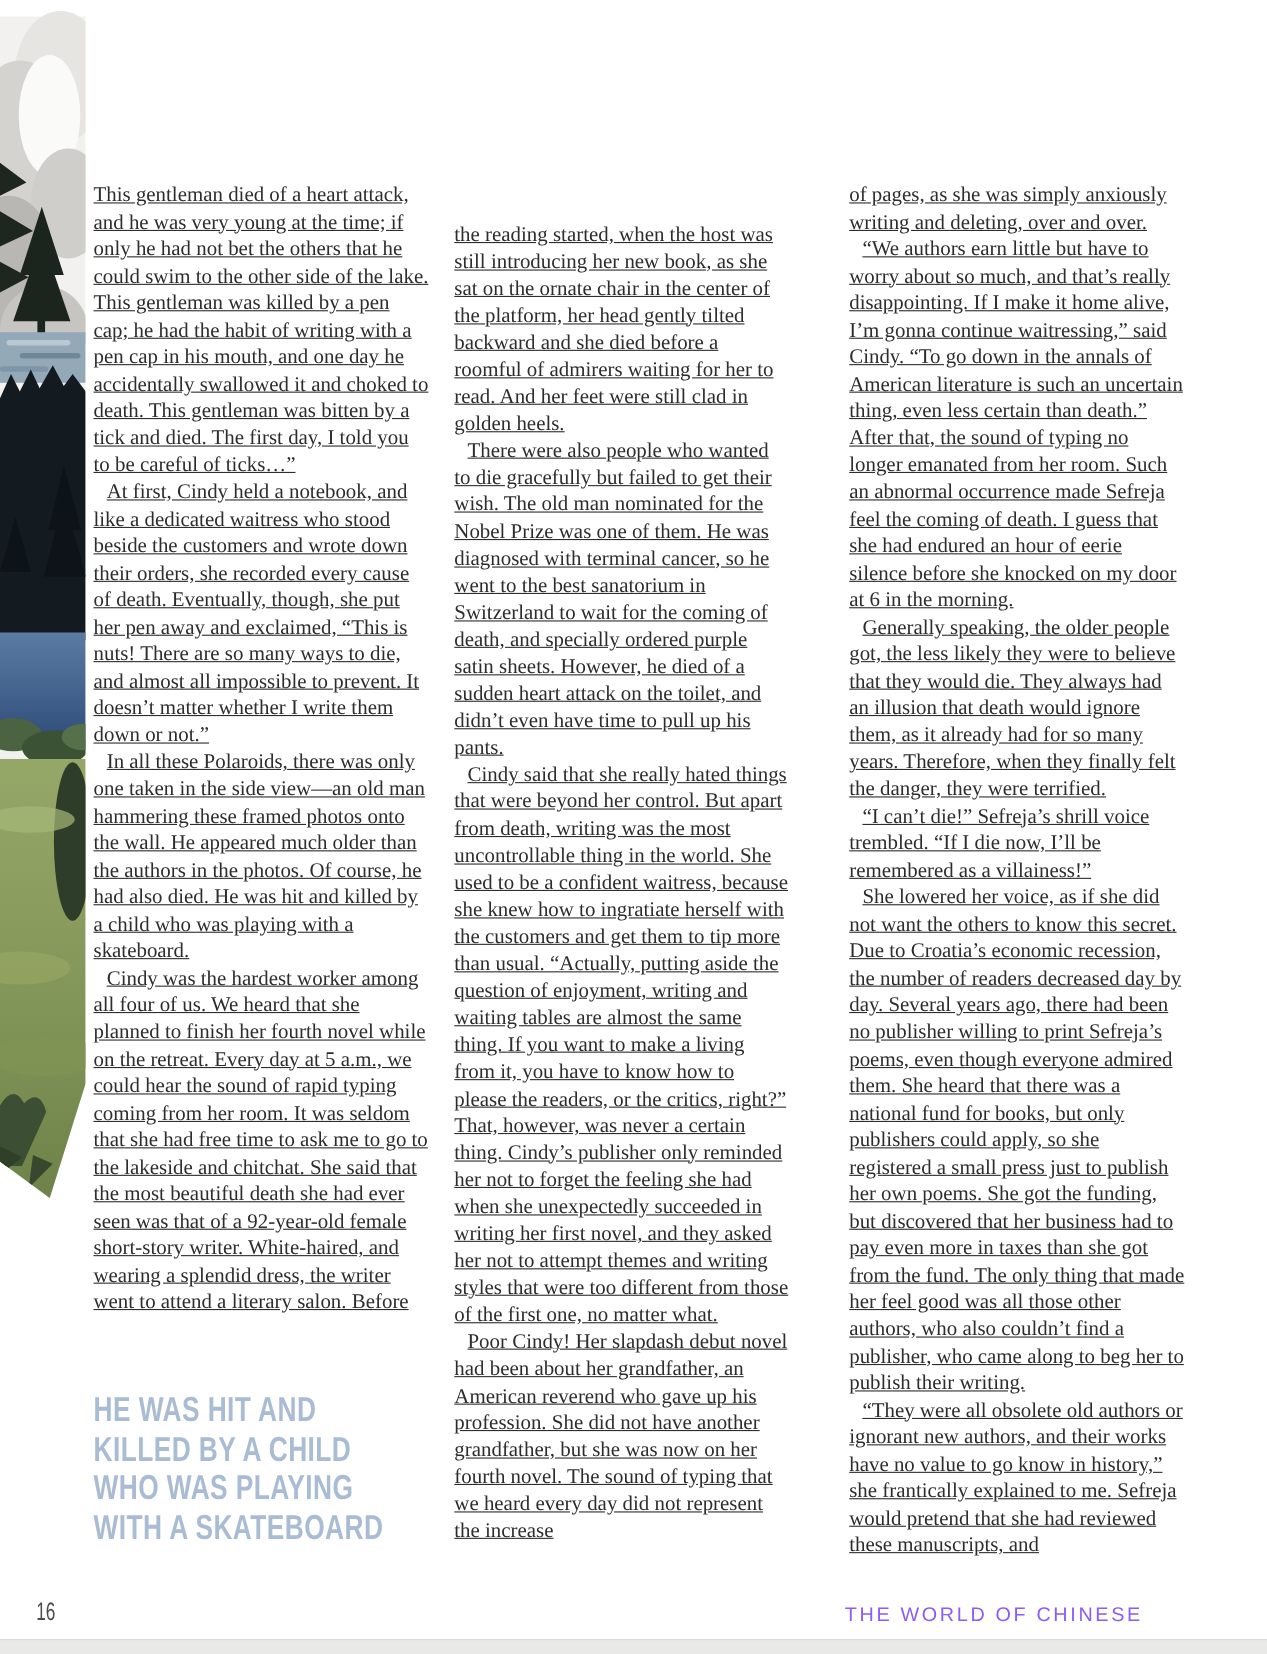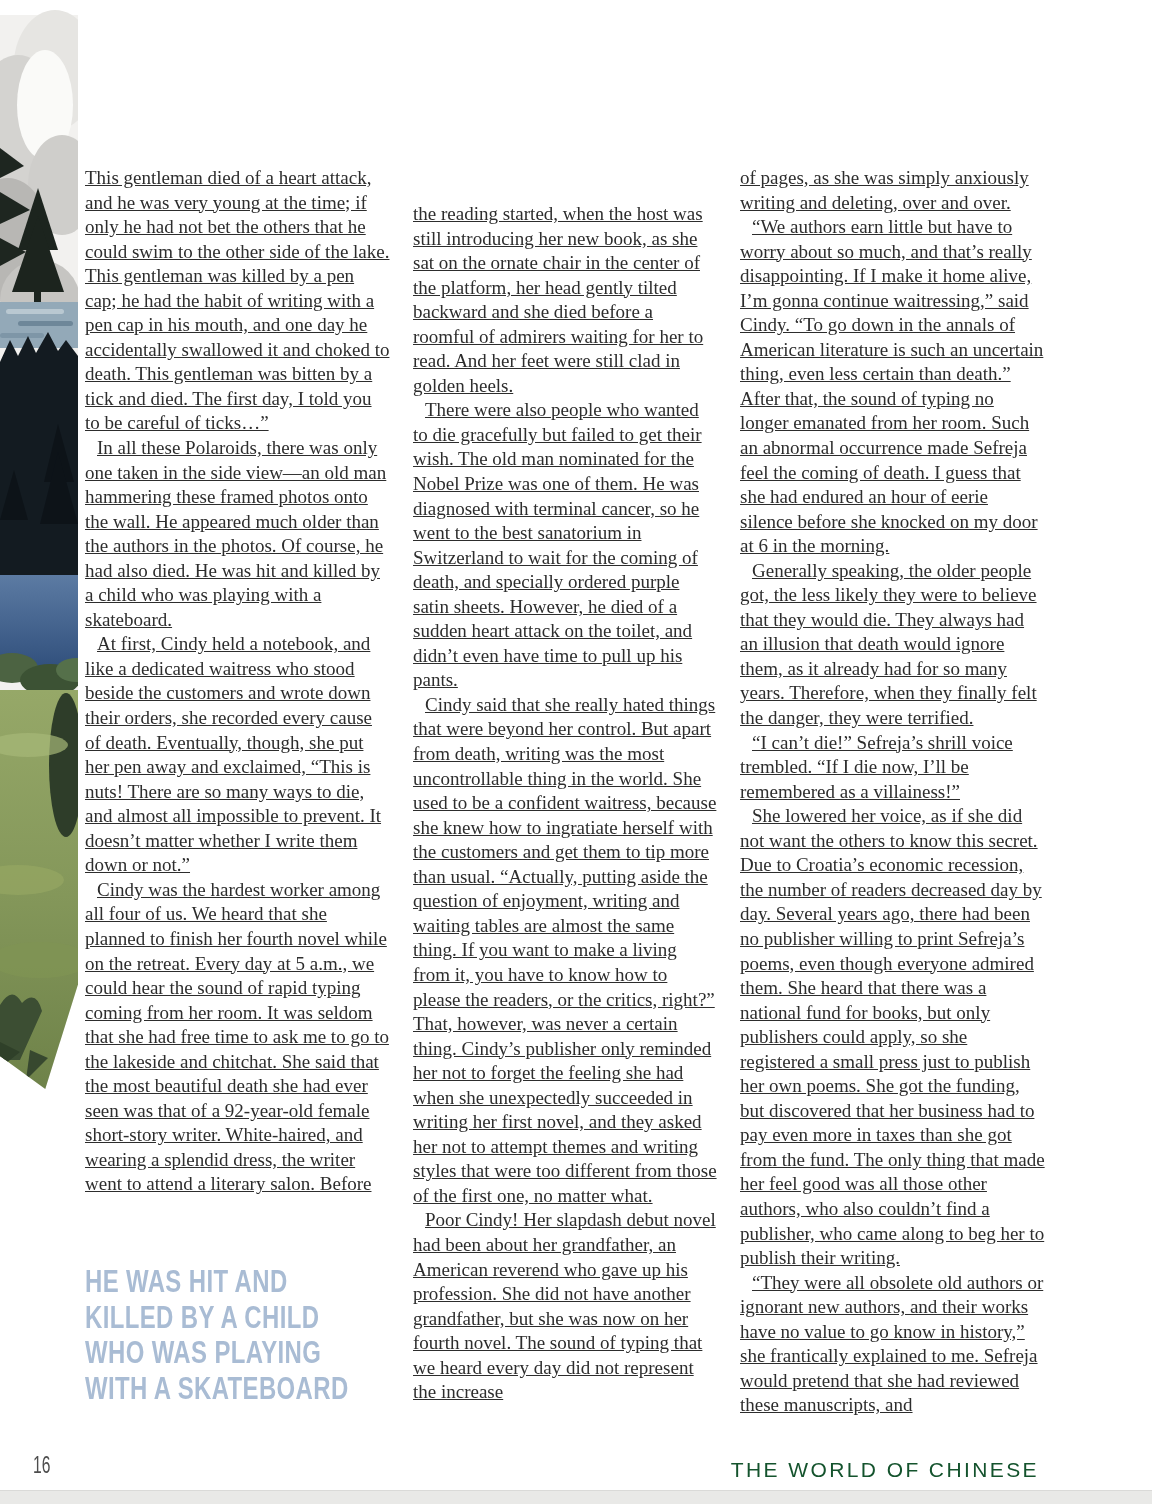--- a/index.html
+++ b/index.html
@@ -10,37 +10,37 @@
   .col{
     position:absolute;top:166px;width:305px;
     font-size:19px;line-height:24.55px;color:#2d2d2d;
     text-align:left;
     text-decoration:underline;
   }
   .col p{margin:0;text-indent:12px;}
   .col p.first{text-indent:0;}
   #col1{left:85px;}
   #col2{left:413px;margin-top:36px;}
-  #col3{left:740px;}
+  #col3{left:772px;}
   .pullquote{
     position:absolute;left:85px;top:1264px;
     font-family:"Liberation Sans", sans-serif;font-weight:bold;
     font-size:31.5px;line-height:35.6px;letter-spacing:.5px;
     transform:scaleX(0.76);transform-origin:0 0;white-space:nowrap;
   }
   .pullquote span{display:block;}
   .pagenum{
     position:absolute;left:33px;top:1452px;
     font-family:"Liberation Sans", sans-serif;font-size:23px;font-weight:400;
     color:#4d4d4d;transform:scaleX(0.68);transform-origin:0 0;
   }
   .magname{
     position:absolute;right:113px;top:1458px;
-    font-family:"Liberation Sans", sans-serif;font-size:21px;
-    letter-spacing:2.4px;color:#14532d;text-align:center;
+    font-family:"Liberation Sans", sans-serif;font-size:18px;
+    letter-spacing:2.4px;color:#8b5cf6;text-align:center;
   }
   .bottom-bar{
     position:absolute;left:0;bottom:0;width:100%;height:13px;
     background:#e9e9e7;border-top:1px solid #dadad8;
   }
   .artwork{
     position:absolute;left:0;top:0;width:78px;height:1100px;
     clip-path:polygon(0 0,100% 0,100% 89.5%,58% 99%,0 96%);
   }
   .artwork svg{display:block;width:78px;height:1100px;}
@@ -92,22 +92,22 @@
     <ellipse cx="18" cy="880" rx="46" ry="15" fill="#93a562" opacity="0.8"></ellipse>
     <ellipse cx="40" cy="960" rx="50" ry="18" fill="#7f9454" opacity="0.8"></ellipse>
     <path d="M0,1005 q12,-20 22,-2 q14,-14 20,8 L20,1060 L0,1060 Z" fill="#3c4e33"></path>
     <path d="M0,1042 l20,10 -20,16 Z" fill="#2f4029"></path>
     <path d="M30,1050 l18,8 -22,22 Z" fill="#37482f"></path>
   </svg>
 </div>
 
 <div class="col" id="col1">
   <p class="first">This gentleman died of a heart attack, and he was very young at the time; if only he had not bet the others that he could swim to the other side of the lake. This gentleman was killed by a pen cap; he had the habit of writing with a pen cap in his mouth, and one day he accidentally swallowed it and choked to death. This gentleman was bitten by a tick and died. The first day, I told you to be careful of ticks…”</p>
+  <p>At first, Cindy held a notebook, and like a dedicated waitress who stood beside the customers and wrote down their orders, she recorded every cause of death. Eventually, though, she put her pen away and exclaimed, “This is nuts! There are so many ways to die, and almost all impossible to prevent. It doesn’t matter whether I write them down or not.”</p>
   <p>In all these Polaroids, there was only one taken in the side view—an old man hammering these framed photos onto the wall. He appeared much older than the authors in the photos. Of course, he had also died. He was hit and killed by a child who was playing with a skateboard.</p>
-  <p>At first, Cindy held a notebook, and like a dedicated waitress who stood beside the customers and wrote down their orders, she recorded every cause of death. Eventually, though, she put her pen away and exclaimed, “This is nuts! There are so many ways to die, and almost all impossible to prevent. It doesn’t matter whether I write them down or not.”</p>
   <p>Cindy was the hardest worker among all four of us. We heard that she planned to finish her fourth novel while on the retreat. Every day at 5 a.m., we could hear the sound of rapid typing coming from her room. It was seldom that she had free time to ask me to go to the lakeside and chitchat. She said that the most beautiful death she had ever seen was that of a 92-year-old female short-story writer. White-haired, and wearing a splendid dress, the writer went to attend a literary salon. Before</p>
 </div>
 
 <div class="col" id="col2">
   <p class="first">the reading started, when the host was still introducing her new book, as she sat on the ornate chair in the center of the platform, her head gently tilted backward and she died before a roomful of admirers waiting for her to read. And her feet were still clad in golden heels.</p>
   <p>There were also people who wanted to die gracefully but failed to get their wish. The old man nominated for the Nobel Prize was one of them. He was diagnosed with terminal cancer, so he went to the best sanatorium in Switzerland to wait for the coming of death, and specially ordered purple satin sheets. However, he died of a sudden heart attack on the toilet, and didn’t even have time to pull up his pants.</p>
   <p>Cindy said that she really hated things that were beyond her control. But apart from death, writing was the most uncontrollable thing in the world. She used to be a confident waitress, because she knew how to ingratiate herself with the customers and get them to tip more than usual. “Actually, putting aside the question of enjoyment, writing and waiting tables are almost the same thing. If you want to make a living from it, you have to know how to please the readers, or the critics, right?” That, however, was never a certain thing. Cindy’s publisher only reminded her not to forget the feeling she had when she unexpectedly succeeded in writing her first novel, and they asked her not to attempt themes and writing styles that were too different from those of the first one, no matter what.</p>
   <p>Poor Cindy! Her slapdash debut novel had been about her grandfather, an American reverend who gave up his profession. She did not have another grandfather, but she was now on her fourth novel. The sound of typing that we heard every day did not represent the increase</p>
 </div>
 

